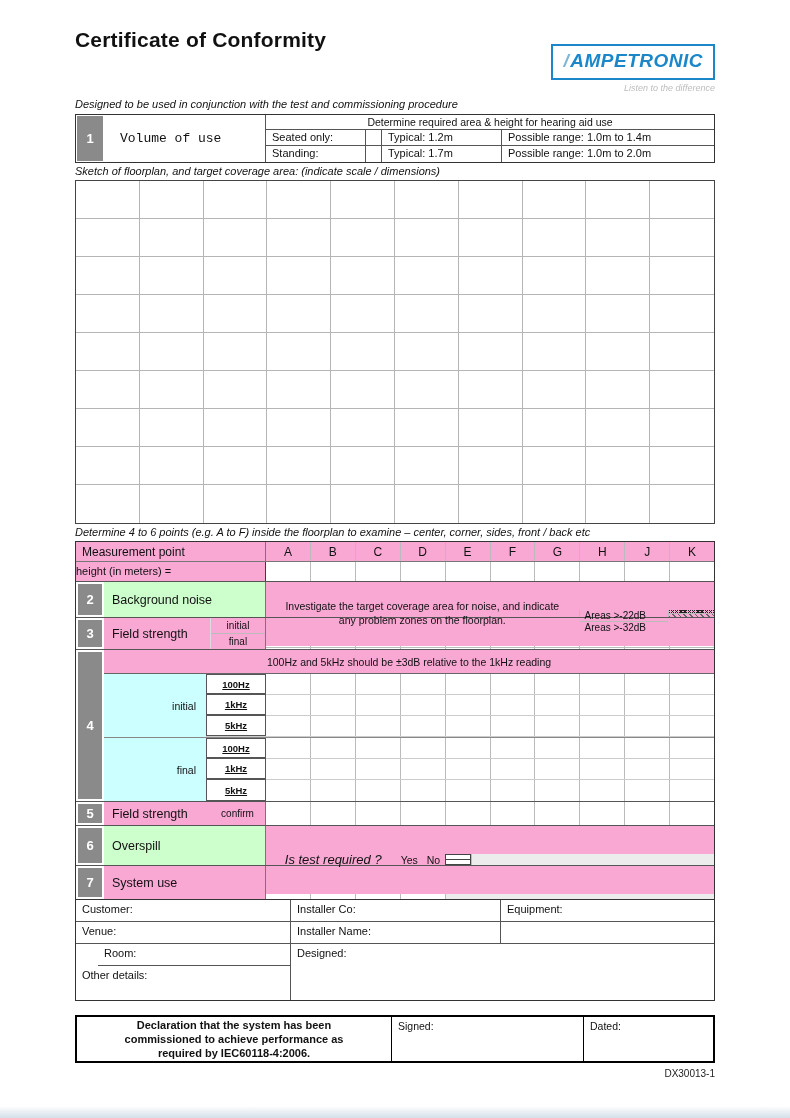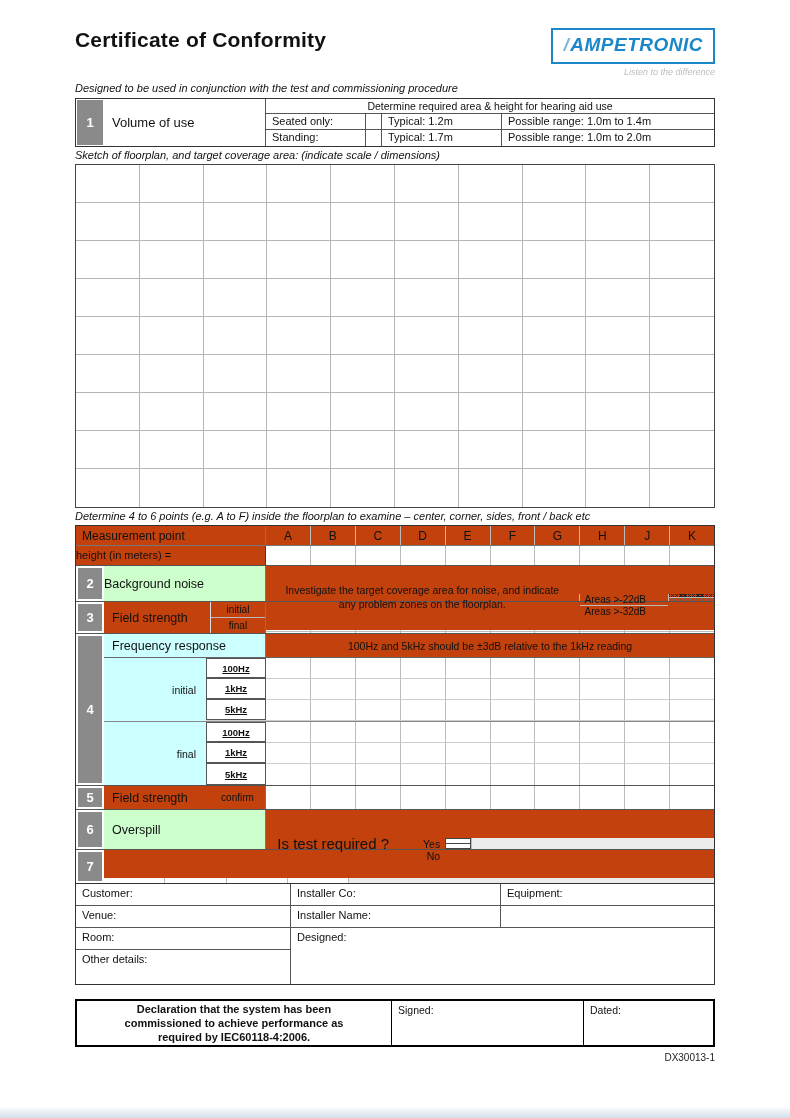--- a/index.html
+++ b/index.html
@@ -12,77 +12,77 @@
     color: #111;
     overflow: hidden;
   }
   .content { position: absolute; left: 75px; top: 28px; width: 640px; }
 
   
   .header { display: flex; justify-content: space-between; align-items: flex-start; }
   .title { font-size: 21px; font-weight: bold; letter-spacing: .2px; }
   .subtitle { font-size: 15px; margin-top: 3px; }
   .topnote { font-style: italic; font-size: 11px; margin-top: 5px; padding-bottom: 2px; }
-  .logo-wrap { margin-top: 0; }
+  .logo-wrap { margin-top: 16px; }
   .logo-box {
     border: 2px solid #1b87c9; padding: 4px 10px 6px; text-align: center;
     font-size: 19px; font-weight: bold; font-style: italic; color: #1b87c9; letter-spacing: .5px;
   }
   .logo-slash { color: #7fb5d9; margin-right: 1px; }
   .tagline { text-align: right; font-style: italic; font-size: 9px; color: #bdbdbd; margin-top: 3px; }
 
   
   .s1 { display: flex; border: 1px solid #333; margin-top: 2px; }
   .numcol { flex: 0 0 28px; padding: 2px; background: #fff; }
   .s1 .numcol { padding: 1px; }
   .numbox {
     height: 100%; background: #8a8a8a; color: #fff; font-weight: bold; font-size: 13px;
     display: flex; align-items: center; justify-content: center;
   }
-  .s1-label { flex: 0 0 162px; display: flex; align-items: center; padding-left: 8px; font-size: 13px; border-right: 1px solid #555; }
+  .s1-label { flex: 0 0 162px; display: flex; align-items: center; padding-left: 16px; font-size: 13px; border-right: 1px solid #555; font-family: Liberation Mono, monospace; }
   .s1-table { flex: 1; font-size: 11px; }
   .s1-header { height: 15px; line-height: 14px; text-align: center; border-bottom: 1px solid #555; font-size: 10.5px; }
   .s1-row { display: flex; height: 16px; line-height: 15px; border-bottom: 1px solid #555; }
   .s1-row:last-child { border-bottom: none; }
   .s1c { border-right: 1px solid #555; padding-left: 6px; overflow: hidden; white-space: nowrap; }
   .s1c-label { flex: 0 0 100px; }
   .s1c-entry { flex: 0 0 16px; padding-left: 0; }
   .s1c-typical { flex: 0 0 120px; }
   .s1c-range { flex: 1; border-right: none; }
 
   .note-italic { font-style: italic; font-size: 11px; padding: 2px 0 3px; }
 
   
   .sketch-grid { display: grid; grid-template-columns: repeat(10, 1fr); grid-auto-rows: 38px; border: 1px solid #444; background: #fff; }
   .gcell { border-right: 1px solid #b5b5b5; border-bottom: 1px solid #b5b5b5; }
   .gcell:nth-child(10n) { border-right: none; }
   .gcell:nth-last-child(-n+10) { border-bottom: none; }
 
   
-  .mtable { border: 1px solid #333; font-size: 11px; background: #c2410c; }
+  .mtable { border: 1px solid #333; font-size: 11px; background: #f9a8d4; }
   .mhead { display: flex; height: 20px; border-bottom: 1px solid #777; }
   .mhead-title { flex: 0 0 190px; display: flex; align-items: center; padding-left: 6px; font-size: 12px; border-right: 1px solid #777; }
   .letters { flex: 1; display: flex; }
   .letter { flex: 1; text-align: center; font-size: 12px; line-height: 20px; border-right: 1px solid #bbb; }
   .letter:last-child { border-right: none; }
 
   .hrow { display: flex; height: 19px; }
   .hrow-label { flex: 0 0 190px; text-align: left; padding-right: 8px; font-size: 11px; line-height: 18px; border-right: 1px solid #0c4a6e; }
 
   .cells { flex: 1; display: flex; }
   .mcell { flex: 1; border-right: 1px solid #bbb; background: #fff; }
   .cells .mcell:last-child { border-right: none; }
 
   .sec { display: flex; border-top: 1px solid #555; }
   .labelblock { flex: 0 0 162px; border-right: 1px solid #777; }
   .colsarea { flex: 1; display: flex; margin-top: 28px; }
 
   
   .sec2 { height: 36px; }
-  .sec2 .labelblock { background: #ccffcc; display: flex; align-items: center; font-size: 12.5px; }
+  .sec2 .labelblock { background: #ccffcc; display: flex; align-items: center; padding-left: 8px; font-size: 12.5px; }
   .sec2-desc { flex: 0 0 70%; font-size: 10.5px; line-height: 1.25; display: flex; align-items: center; justify-content: center; text-align: center; padding: 0 16px; border-right: 1px solid #bbb; }
   .sec2-areas { flex: 0 0 20%; display: flex; flex-direction: column; border-right: 1px solid #bbb; }
   .area { flex: 1; font-size: 10px; display: flex; align-items: center; padding-left: 5px; border-bottom: 1px solid #bbb; white-space: nowrap; }
   .area:last-child { border-bottom: none; }
   .sec2-hatch { flex: 1; display: flex; flex-direction: column; }
   .hatch { flex: 1; }
   .hatch-dense {
     border-bottom: 1px solid #bbb;
     background-image: repeating-linear-gradient(45deg,#222 0 1px,transparent 1px 3px),
                       repeating-linear-gradient(135deg,#222 0 1px,transparent 1px 3px);
@@ -118,43 +118,43 @@
   .frow:first-child .freqcell { margin-top: 0; }
 
   
   .sec5 { height: 24px; }
   .sec5 .labelblock { display: flex; }
   .confirm { flex: 0 0 55px; font-size: 10px; display: flex; align-items: center; justify-content: center; }
 
   
   .sec6 { height: 40px; }
   .sec6 .labelblock { background: #ccffcc; display: flex; align-items: center; padding-left: 8px; font-size: 12.5px; }
-  .sec6-q { flex: 0 0 30%; font-size: 15px; display: flex; align-items: center; justify-content: center; }
-  .yesno { flex: 0 0 10%; display: flex; flex-direction: column; font-size: 10.5px; text-align: right; }
+  .sec6-q { flex: 0 0 30%; font-style: italic; font-size: 13px; display: flex; align-items: center; justify-content: center; }
+  .yesno { flex: 0 0 10%; display: flex; font-size: 10.5px; text-align: right; }
   .yn { flex: 1; display: flex; align-items: center; justify-content: flex-end; padding-right: 5px; }
   .checkcol { flex: 0 0 26px; display: flex; flex-direction: column; }
   .checkcell { flex: 1; border: 1px solid #444; background: #fff; }
   .checkcell:last-child { margin-top: -1px; }
   .sec6-rest, .sec7-rest { flex: 1; background: #ececec; border-left: 1px solid #bbb; }
 
   
   .sec7 { height: 34px; }
   .sec7 .labelblock { display: flex; align-items: center; padding-left: 8px; font-size: 12.5px; }
   .sec7 .cells { flex: 0 0 40%; }
 
   
   .details { border: 1px solid #333; border-top: none; font-size: 11px; }
   .drow { display: flex; height: 22px; border-bottom: 1px solid #555; }
   .dc { padding: 3px 6px; border-right: 1px solid #555; overflow: hidden; white-space: nowrap; }
   .dc1 { flex: 0 0 215px; }
   .dc2 { flex: 0 0 210px; }
   .dc3 { flex: 1; border-right: none; }
   .drow34 { display: flex; height: 56px; }
   .d-left { flex: 0 0 215px; border-right: 1px solid #555; display: flex; flex-direction: column; }
-  .d-room { height: 22px; padding: 3px 6px; border-bottom: 1px solid #555; }
+  .d-room { height: 22px; padding: 3px 6px; border-bottom: 1px solid #555; margin-left: 22px; }
   .d-other { flex: 1; padding: 3px 6px; }
   .d-comments { flex: 1; padding: 3px 6px; }
 
   
   .decl { margin-top: 14px; border: 2px solid #000; display: flex; height: 48px; background: #fff; }
   .decl-text {
     flex: 0 0 315px; border-right: 1px solid #000; font-weight: bold; font-size: 11px; line-height: 1.3;
     text-align: center; display: flex; align-items: center; justify-content: center; padding: 2px 26px;
   }
   .decl-signed { flex: 0 0 192px; border-right: 1px solid #000; padding: 3px 6px; font-size: 10.5px; }
@@ -393,21 +393,20 @@
             </div>
         </div>
       </div>
 
       <div class="sec sec4">
         <div class="numcol">
           <div class="numbox">4</div>
         </div>
         <div class="sec4-content">
           <div class="sec4-head">
-            <div class="sec4-label">Frequency response</div>
             <div class="sec4-desc">100Hz and 5kHz should be ±3dB relative to the 1kHz reading</div>
           </div>
           <div class="fgroup">
             <div class="fgroup-label">initial</div>
             <div class="fgroup-rows">
               <div class="frow">
                 <div class="freqcell">100Hz</div>
                 <div class="cells">
                     <div class="mcell"></div>
                     <div class="mcell"></div>
@@ -544,20 +543,21 @@
             <div class="checkcell"></div>
           </div>
           <div class="sec6-rest"></div>
         </div>
       </div>
 
       <div class="sec sec7">
         <div class="numcol">
           <div class="numbox">7</div>
         </div>
+        <div class="labelblock">System use</div>
         <div class="colsarea">
           <div class="cells">
               <div class="mcell"></div>
               <div class="mcell"></div>
               <div class="mcell"></div>
               <div class="mcell"></div>
             </div>
           <div class="sec7-rest"></div>
         </div>
       </div>

